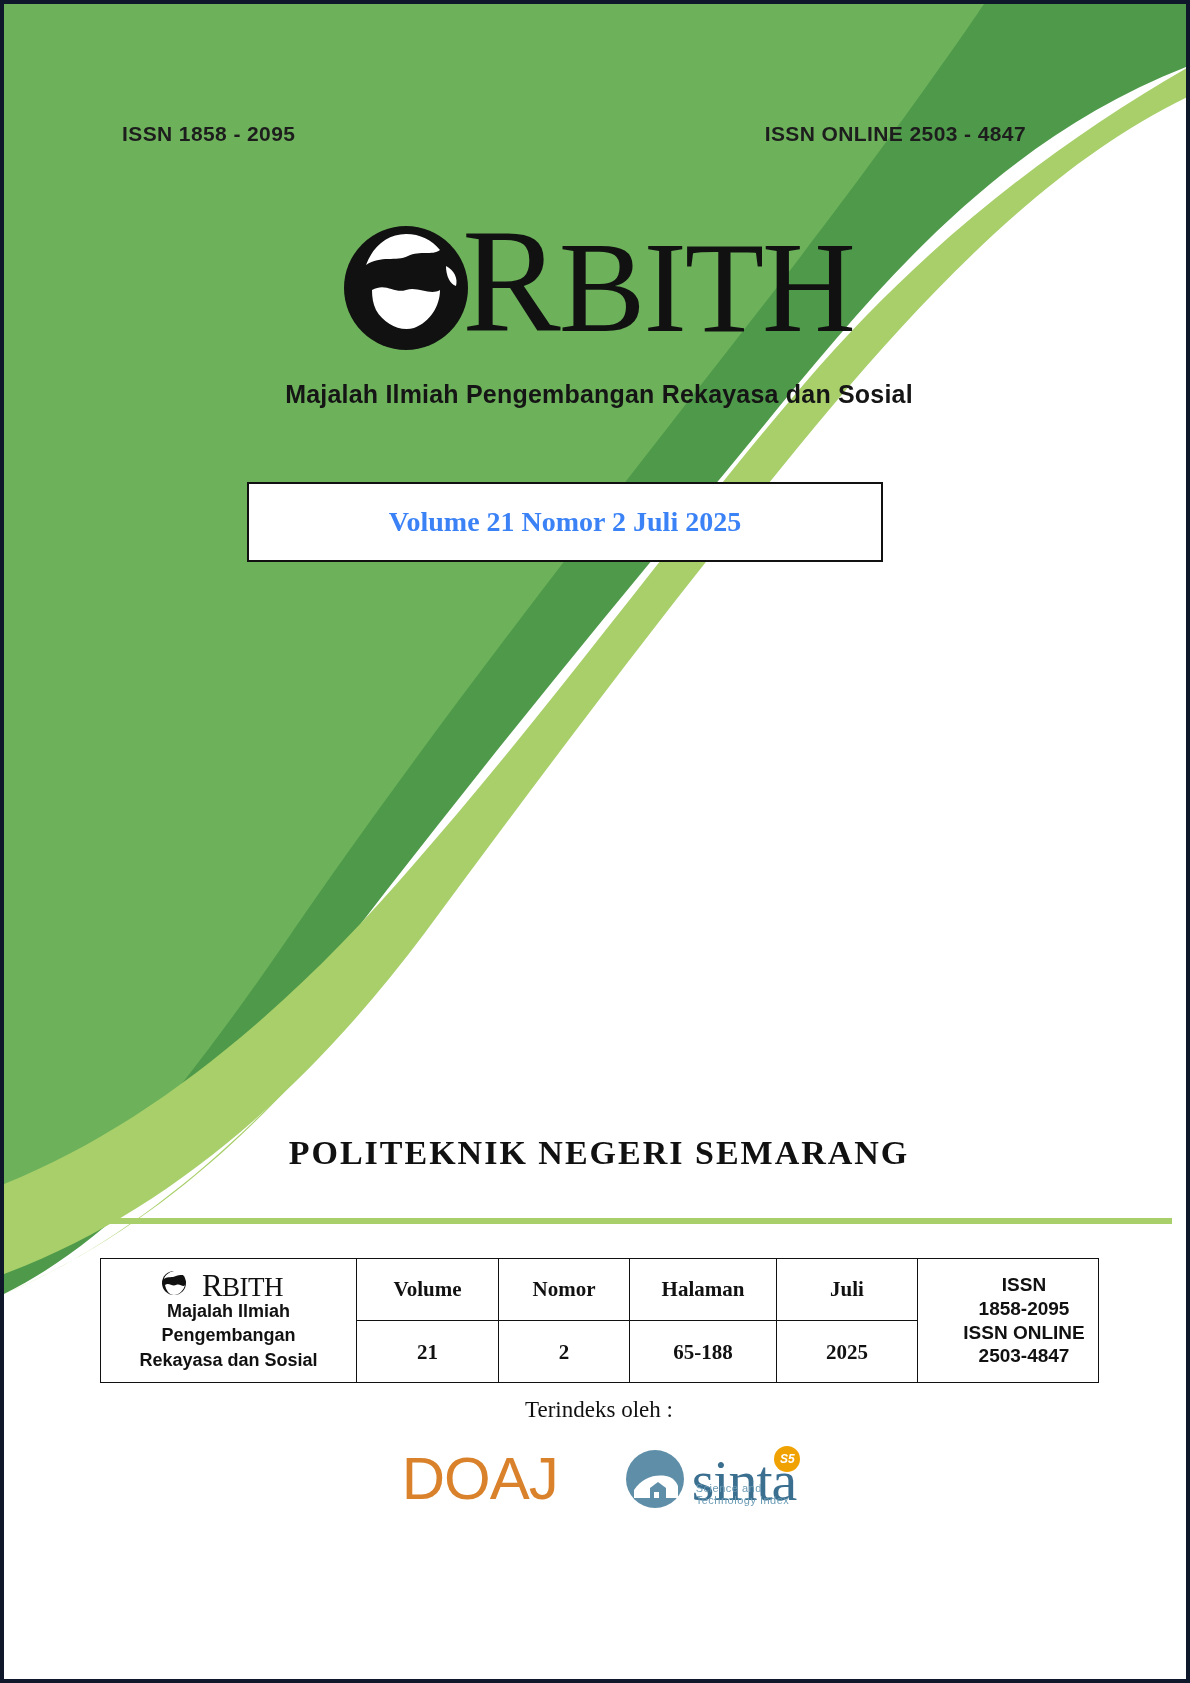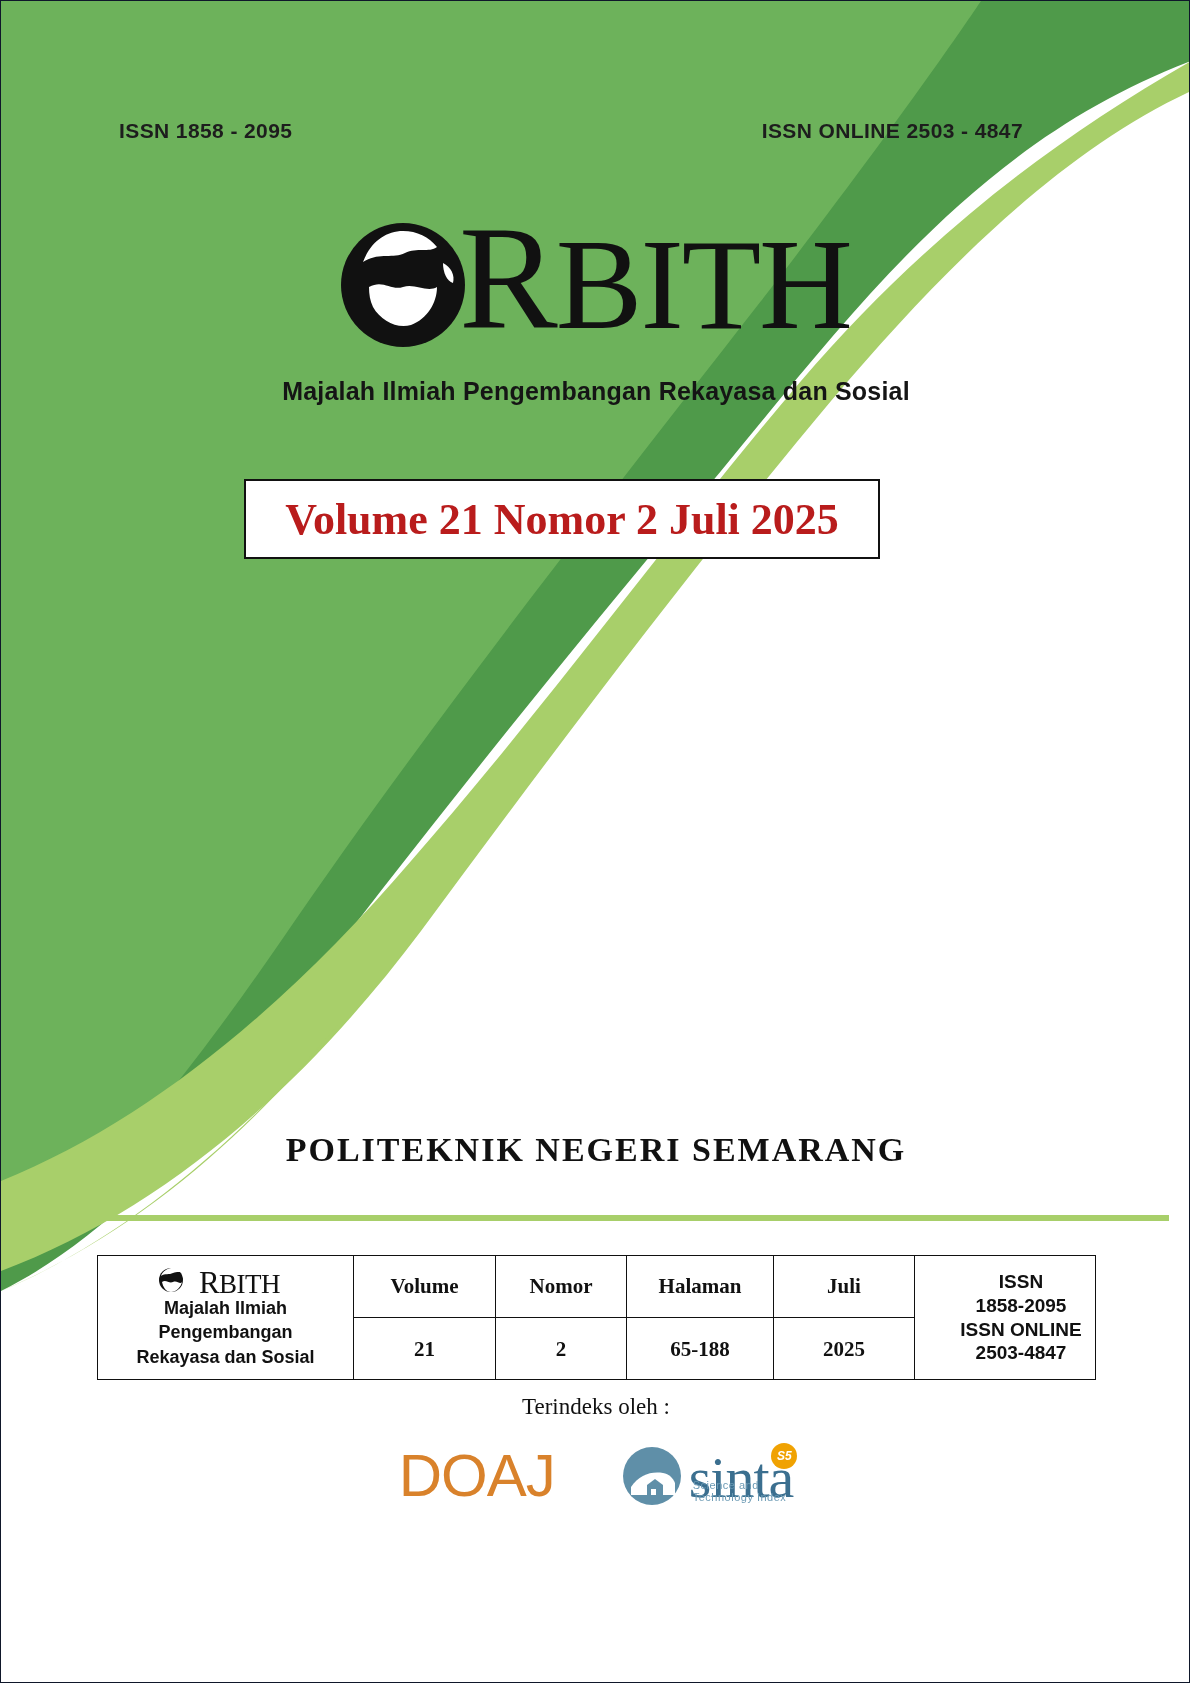--- a/index.html
+++ b/index.html
@@ -10,21 +10,21 @@
   body {
     font-family: "Liberation Sans", sans-serif;
   }
   .page {
     position: relative;
     width: 1190px;
     height: 1683px;
     margin: 0 auto;
     background: #ffffff;
     overflow: hidden;
-    border: 1px solid #0f172a;
+    border: 4px solid #0f172a;
     box-sizing: border-box;
   }
 
   
   .cover {
     position: absolute;
     left: 0;
     top: 0;
     width: 1190px;
     height: 1290px;
@@ -100,23 +100,23 @@
     width: 632px;
     height: 76px;
     border: 2px solid #111111;
     background: #ffffff;
     display: flex;
     align-items: center;
     justify-content: center;
   }
   .volume-box span {
     font-family: "Liberation Serif", serif;
-    font-size: 44px;
-    font-weight: bold;
-    color: #b91c1c;
+    font-size: 28px;
+    font-weight: bold;
+    color: #3b82f6;
   }
 
   .institution {
     position: absolute;
     left: 0;
     top: 1130px;
     width: 1190px;
     text-align: center;
     font-family: "Liberation Serif", serif;
     font-size: 34px;

